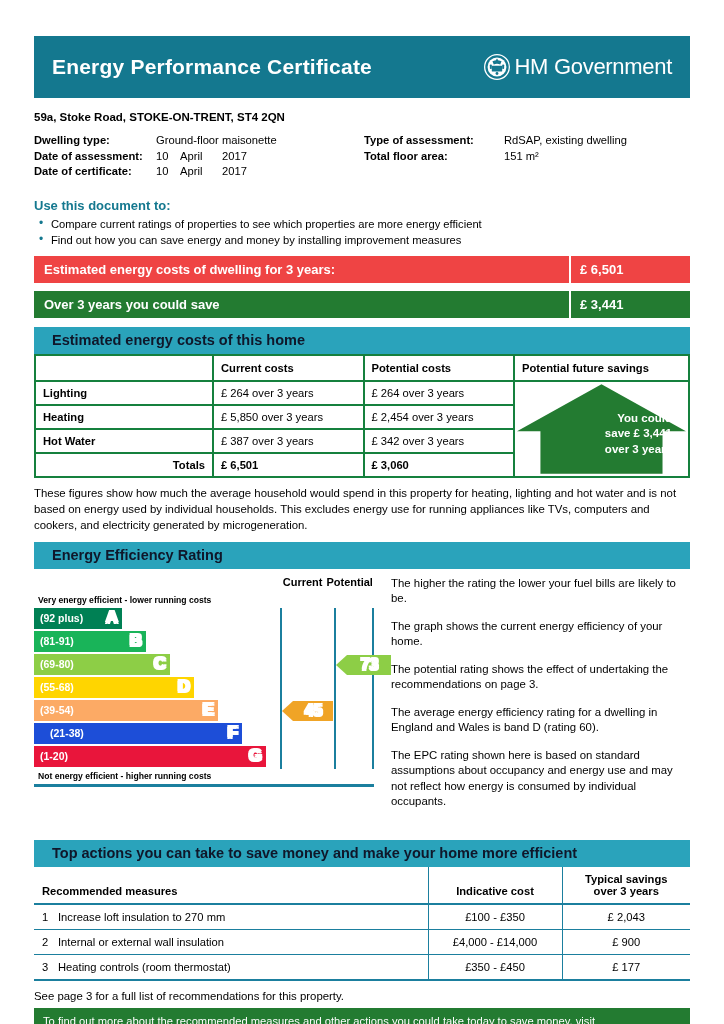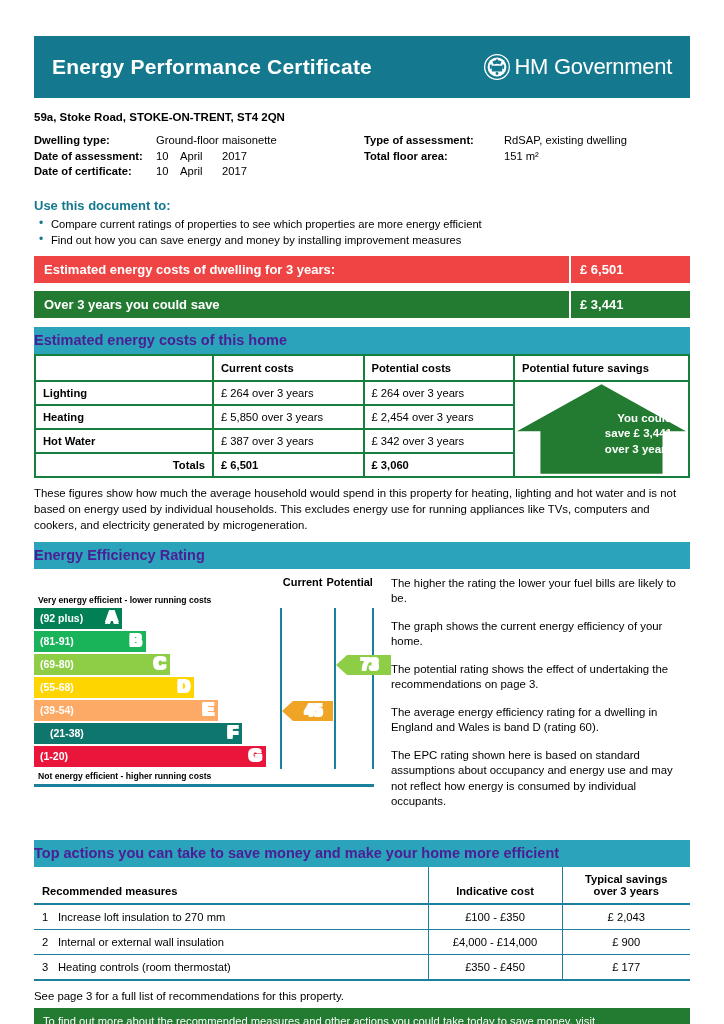--- a/index.html
+++ b/index.html
@@ -41,21 +41,21 @@
   .bullet .dot { color:#14788f; width:17px; padding-left:5px; font-size:12px; line-height:15px;}
 
   
   .cbar { display:flex; height:27px; margin-top:8px; color:#fff; font-size:13px; font-weight:bold; align-items:center; }
   .cbar.red { background:#ef4444; }
   .cbar.green { background:#237b31; }
   .cbar .t { flex:1; padding-left:10px; }
   .cbar .v { width:121px; border-left:2px solid #fff; padding-left:9px; height:100%; display:flex; align-items:center;}
 
   
-  .band { background:#2aa3bb; color:#4c1d95; font-size:14.5px; font-weight:bold; padding:5px 0 6px; margin-top:9px;}
+  .band { background:#2aa3bb; color:#0f172a; font-size:14.5px; font-weight:bold; padding:5px 18px 6px; margin-top:9px;}
 
   
   table { border-collapse:collapse; width:100%; font-size:11.2px; }
   .costs { margin-top:0; }
   .costs td, .costs th { border:2px solid #15803d; padding:5px 7px; text-align:left; vertical-align:middle; }
   .costs thead th { font-weight:bold; height:26px;}
   .costs tbody td { height:22px; }
   .costs .rowlbl { font-weight:bold; width:175px; }
   .costs .c2 { width:148px; }
   .costs .c3 { width:148px; }
@@ -280,21 +280,21 @@
                 <span class="lt">D</span>
               </div>
             </div>
             <div class="brow">
               <div class="bar" style="background: rgb(252, 170, 101); width: 184px;">
                 <span class="rng">(39-54)</span>
                 <span class="lt">E</span>
               </div>
             </div>
             <div class="brow">
-              <div class="bar" style="background: #0f766e; width: 208px; padding-left: 16px;">
+              <div class="bar" style="background: #1d4ed8; width: 208px; padding-left: 16px;">
                 <span class="rng">(21-38)</span>
                 <span class="lt">F</span>
               </div>
             </div>
             <div class="brow">
               <div class="bar" style="background: rgb(233, 21, 59); width: 232px;">
                 <span class="rng">(1-20)</span>
                 <span class="lt">G</span>
               </div>
             </div>

